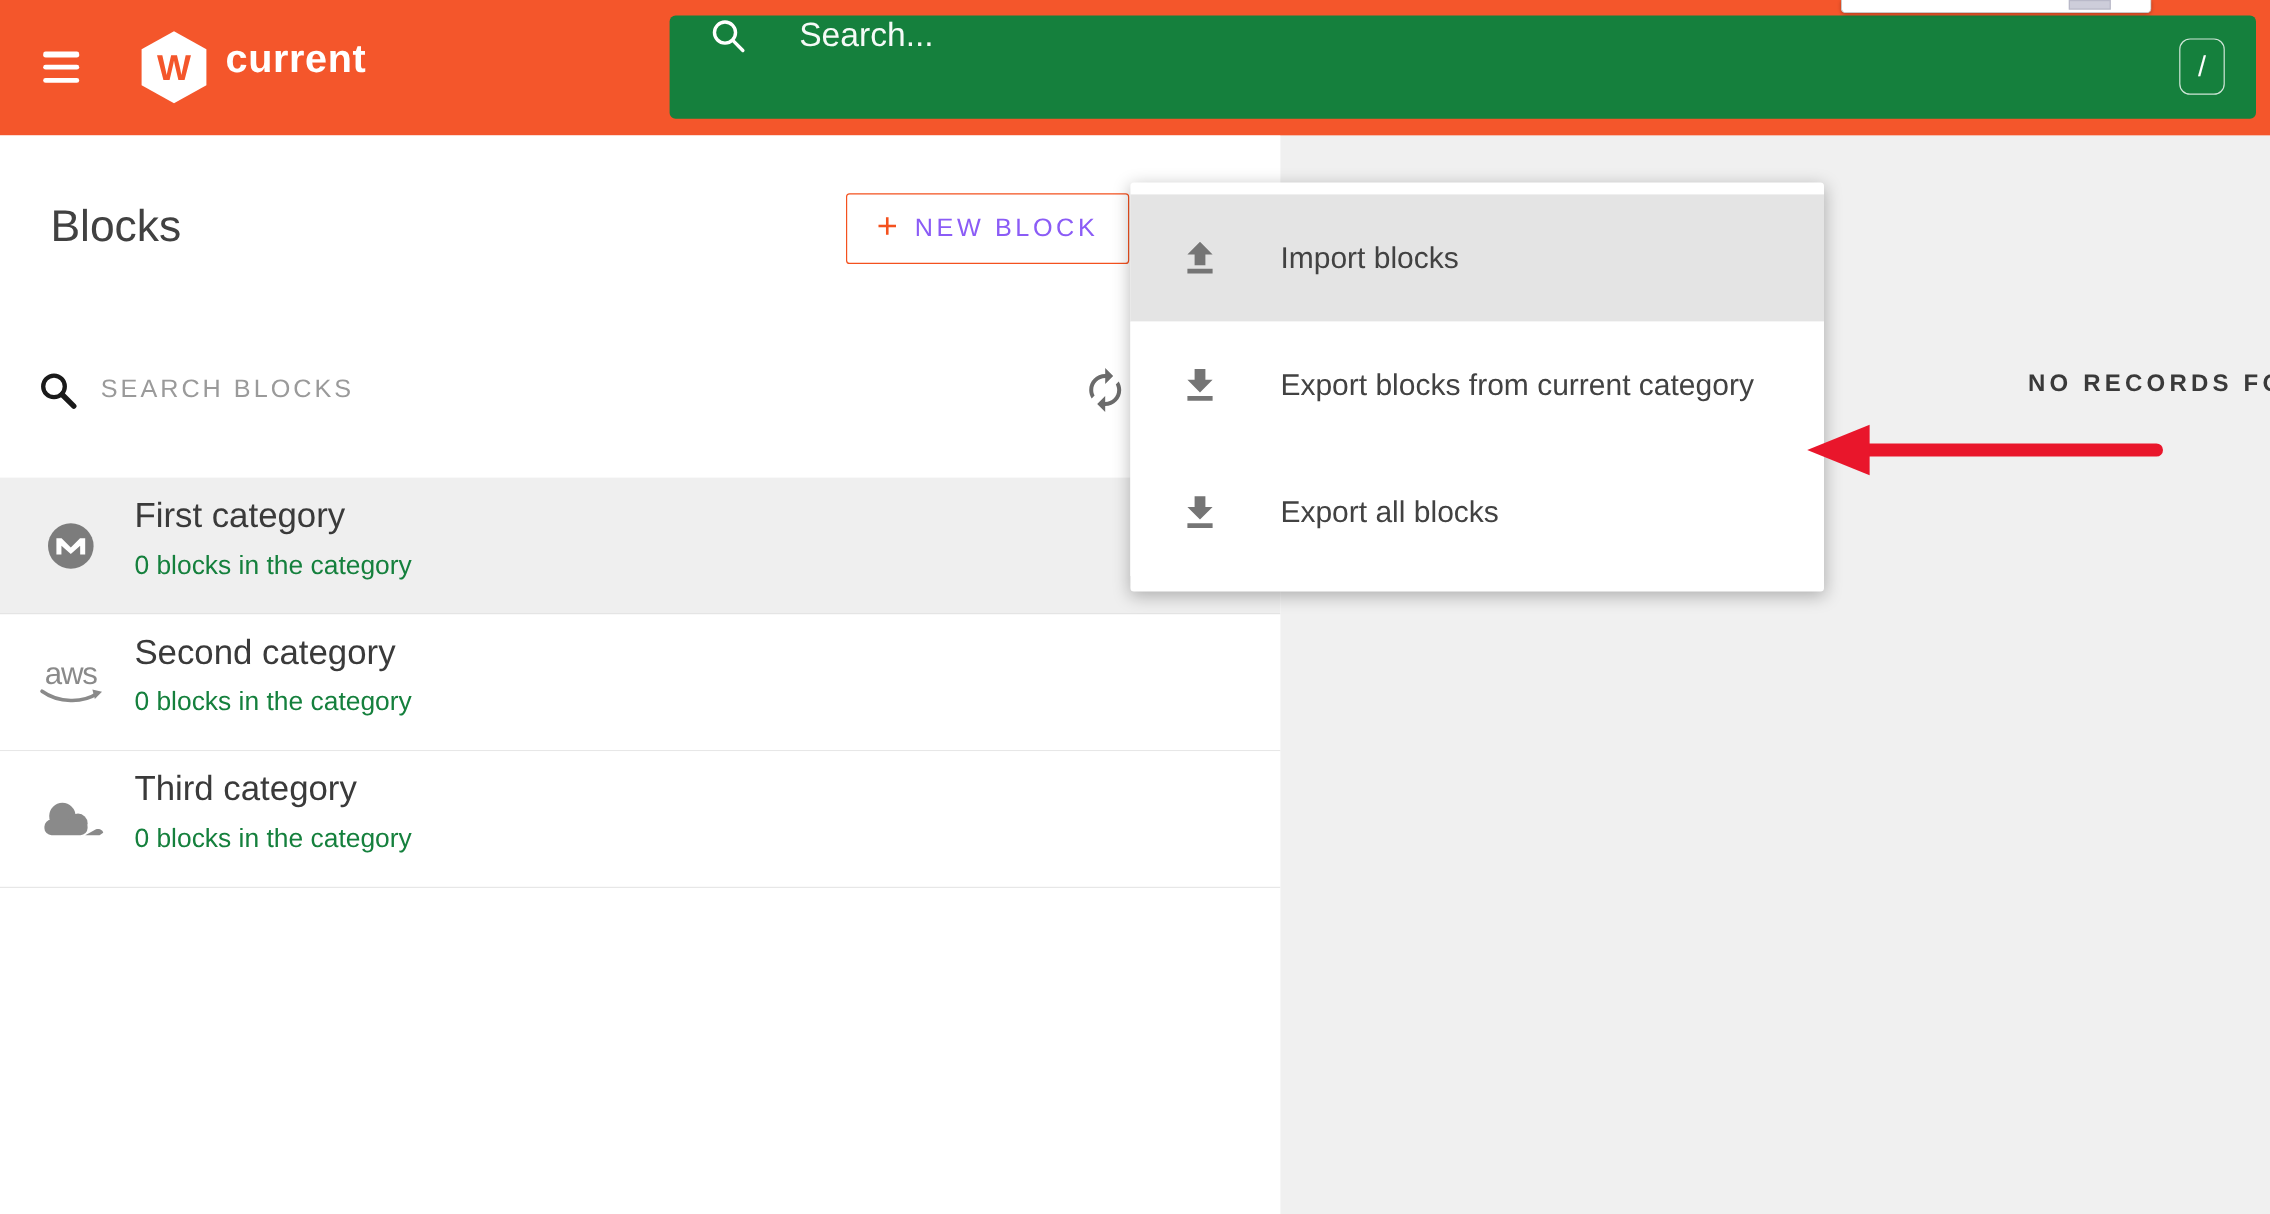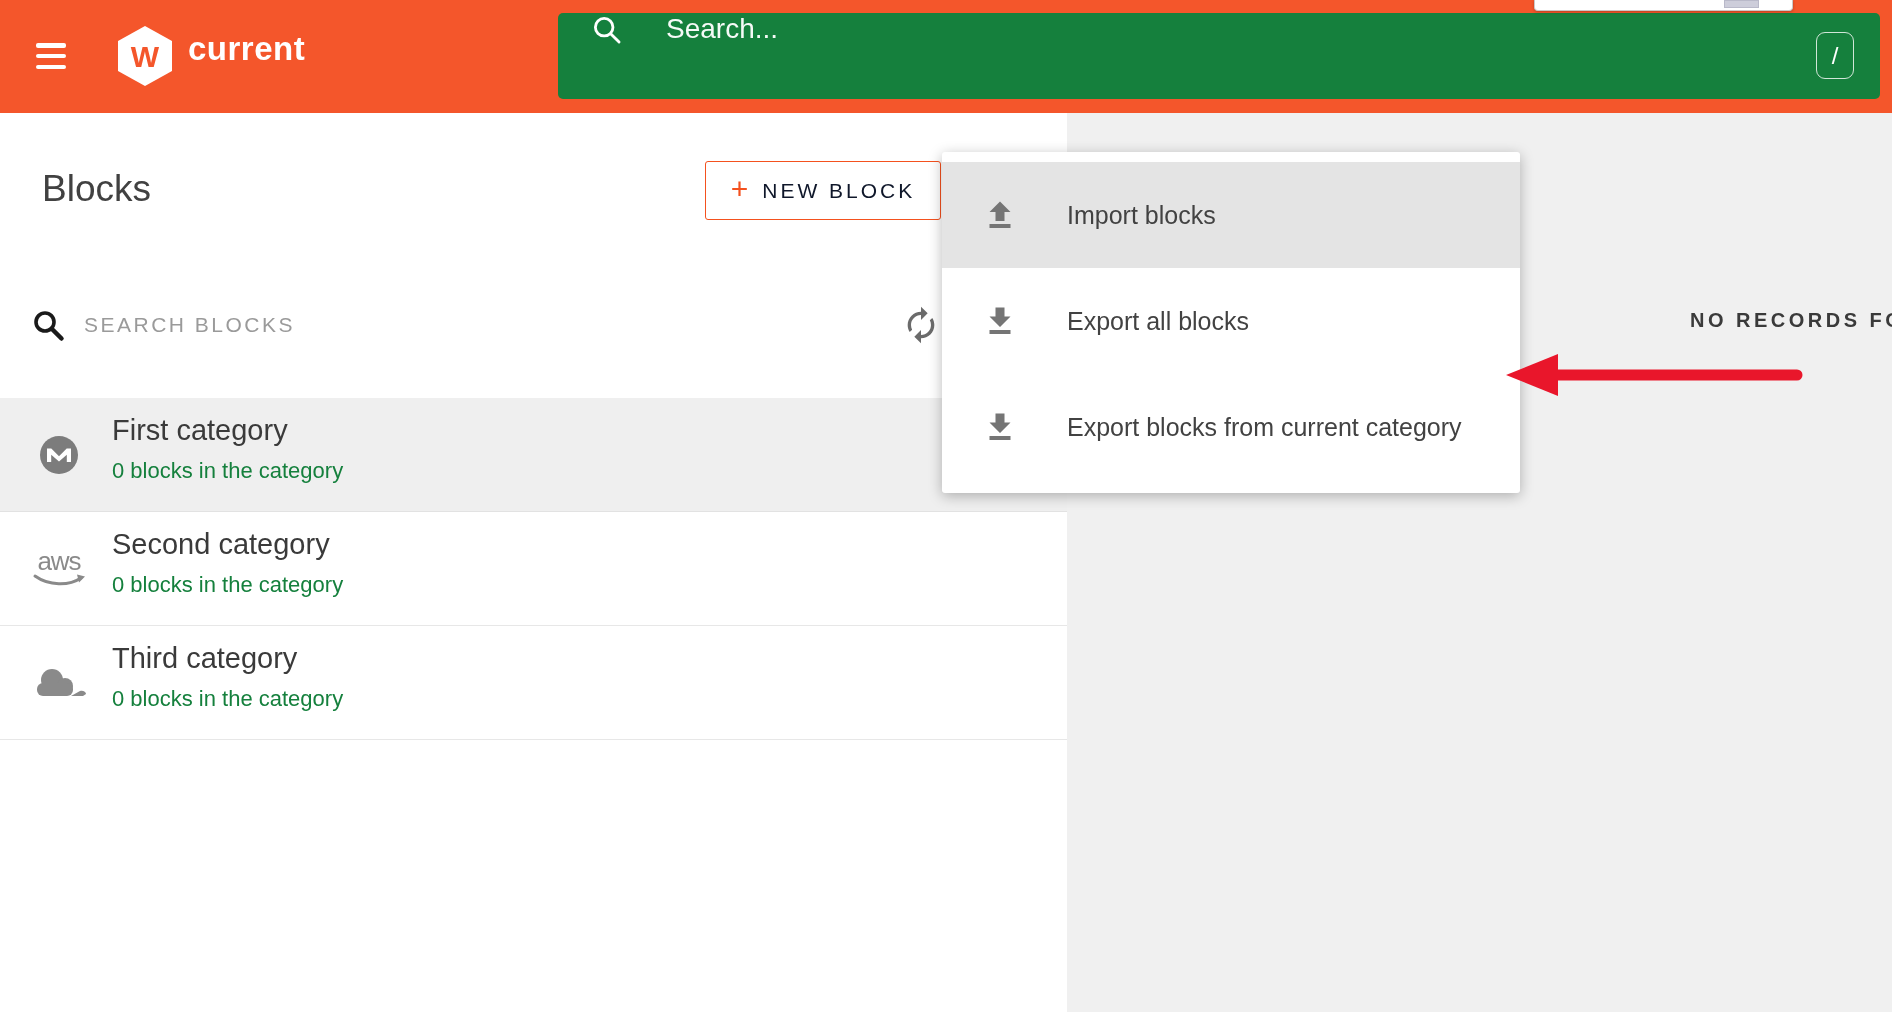--- a/index.html
+++ b/index.html
@@ -31,21 +31,21 @@
   .right-panel { position:absolute; left:1067px; top:113px; width:825px; height:899px; background:#f0f0f0; }
   .empty-text { position:absolute; left:623px; top:196px; white-space:nowrap;
     font-size:20px; font-weight:bold; letter-spacing:3.5px; color:#3a3a3a; }
   
   .page-head { position:absolute; left:0; top:0; width:1067px; height:192px; background:#ffffff; border-bottom:1px solid #e3e3e3; }
   .page-title { position:absolute; left:42px; top:55px; font-size:37px; font-weight:normal; color:#414141; }
   .new-block-btn { position:absolute; left:705px; top:48px; width:236px; height:59px;
     background:#ffffff; border:1px solid #f4511e; border-radius:3px; cursor:pointer;
     display:flex; align-items:center; justify-content:center; gap:14px; }
   .new-block-btn .plus { color:#f4511e; font-size:30px; font-weight:normal; line-height:1; margin-top:-3px; }
-  .new-block-btn .lbl { color:#0f172a; font-size:21px; letter-spacing:3px; }
+  .new-block-btn .lbl { color:#8b5cf6; font-size:21px; letter-spacing:3px; }
   
   .search-row { position:absolute; left:0; top:152px; width:1067px; height:132px; background:#ffffff; cursor:text; }
   .search-row .mag2 { position:absolute; left:30px; top:42px; }
   .search-row .ph { position:absolute; left:84px; top:48px; font-size:21px; letter-spacing:2.5px; color:#9a9a9a;text-align:center; }
   .refresh { position:absolute; left:901px; top:40px; width:40px; height:40px; cursor:pointer; }
   
   .cat-list { position:absolute; left:0; top:285px; width:1067px; }
   .cat-row { position:relative; width:1067px; height:114px; border-bottom:1px solid #e7e7e7; background:#ffffff; cursor:pointer; }
   .cat-row.selected { background:#efefef; border-bottom-color:#e2e2e2; }
   .row-icon { position:absolute; left:30px; top:0; width:58px; height:114px; display:flex; align-items:center; justify-content:center; }
@@ -178,30 +178,30 @@
       </span>
       <span class="mi-label">Import blocks</span>
     </div>
 
     <div class="menu-item">
       <span class="mi-icon">
         <svg width="36" height="36" viewBox="0 0 24 24">
           <path fill="#757575" d="M19 9h-4V3H9v6H5l7 7 7-7zM5 18h14v2.6H5z"></path>
         </svg>
       </span>
-      <span class="mi-label">Export all blocks</span>
+      <span class="mi-label">Export blocks from current category</span>
     </div>
 
     <div class="menu-item">
       <span class="mi-icon">
         <svg width="36" height="36" viewBox="0 0 24 24">
           <path fill="#757575" d="M19 9h-4V3H9v6H5l7 7 7-7zM5 18h14v2.6H5z"></path>
         </svg>
       </span>
-      <span class="mi-label">Export blocks from current category</span>
+      <span class="mi-label">Export all blocks</span>
     </div>
 
   </div>
 
   <svg class="red-arrow" width="310" height="48" viewBox="0 0 310 48">
     <line x1="54" y1="24" x2="296" y2="24" stroke="#e9162b" stroke-width="11" stroke-linecap="round"></line>
     <polygon points="5,24 57,3 57,45" fill="#e9162b"></polygon>
   </svg>
 
 </div>

